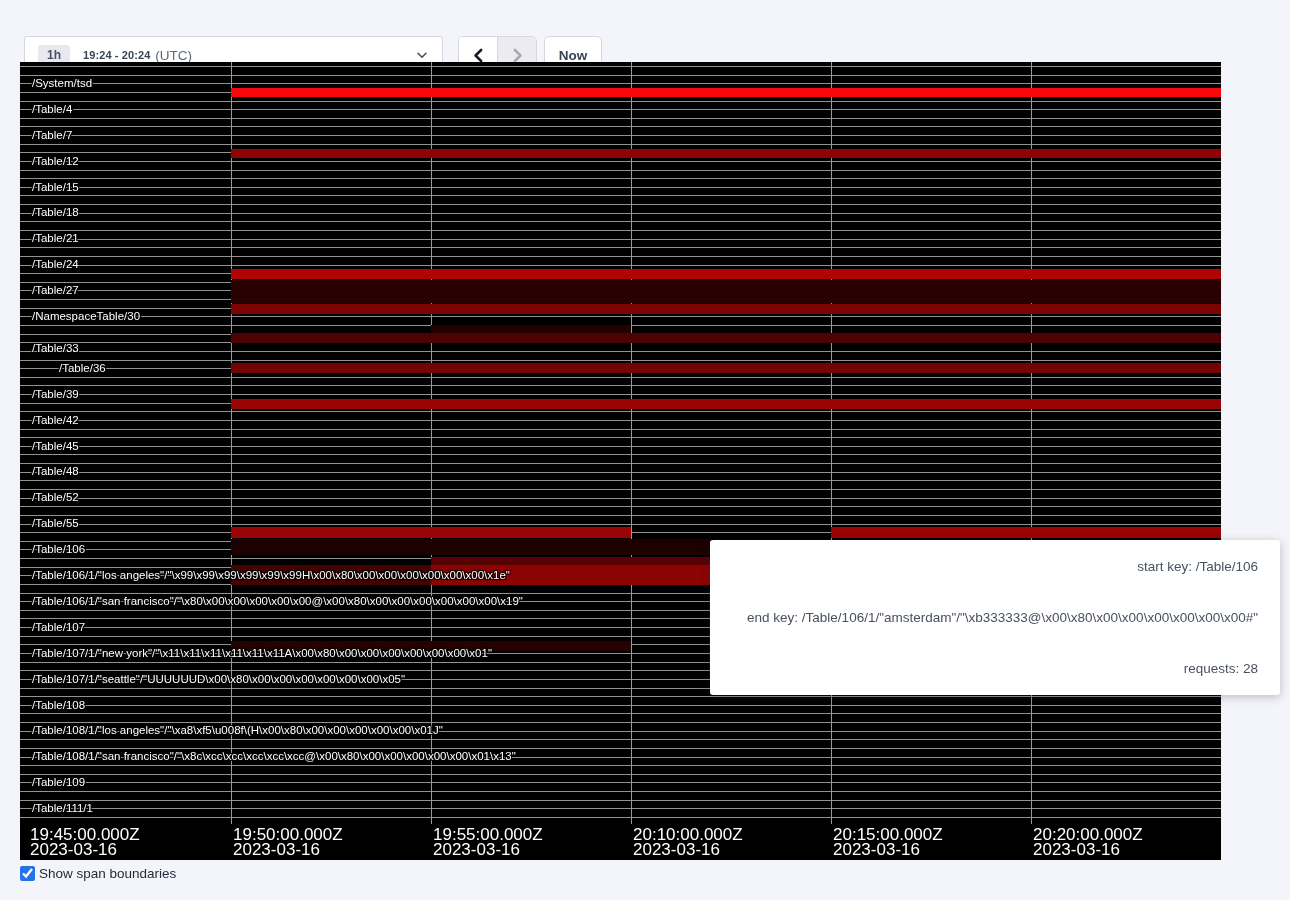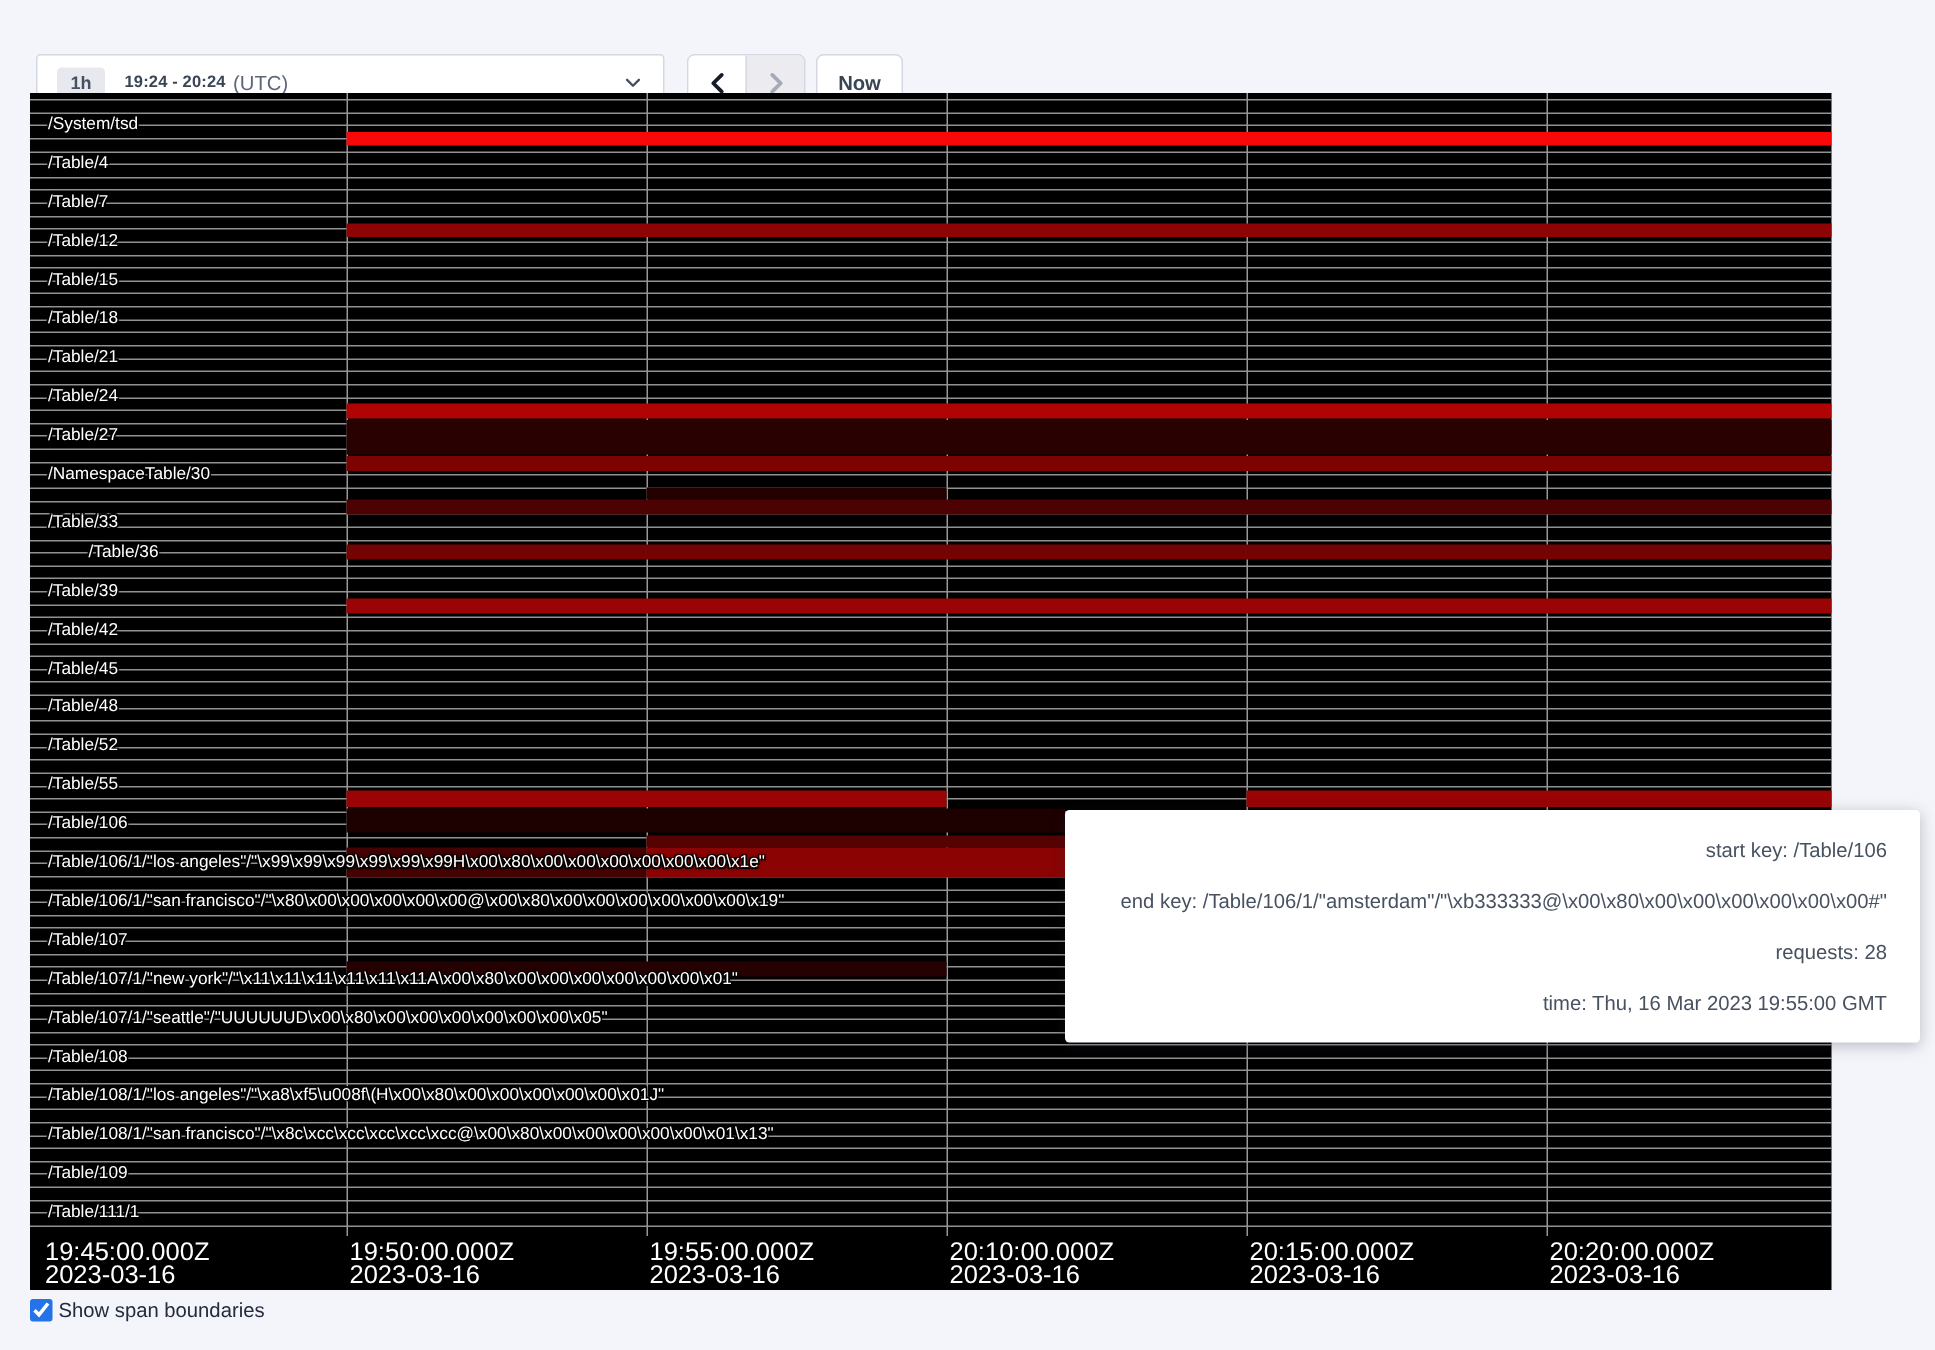--- a/index.html
+++ b/index.html
@@ -264,19 +264,18 @@
     <div class="axistick" style="left: 1013px;">
       <div>20:20:00.000Z</div>
       <div>2023-03-16</div>
     </div>
   </div>
 
 <div class="tooltip">
     <div>start key: /Table/106</div>
     <div>end key: /Table/106/1/"amsterdam"/"\xb333333@\x00\x80\x00\x00\x00\x00\x00\x00#"</div>
     <div>requests: 28</div>
-    <div>time: Thu, 16 Mar 2023 19:55:00 GMT</div>
   </div>
 
 <label class="footer-check">
   <input type="checkbox" checked="" style="">
   <span>Show span boundaries</span>
 </label>
 
 </body></html>

